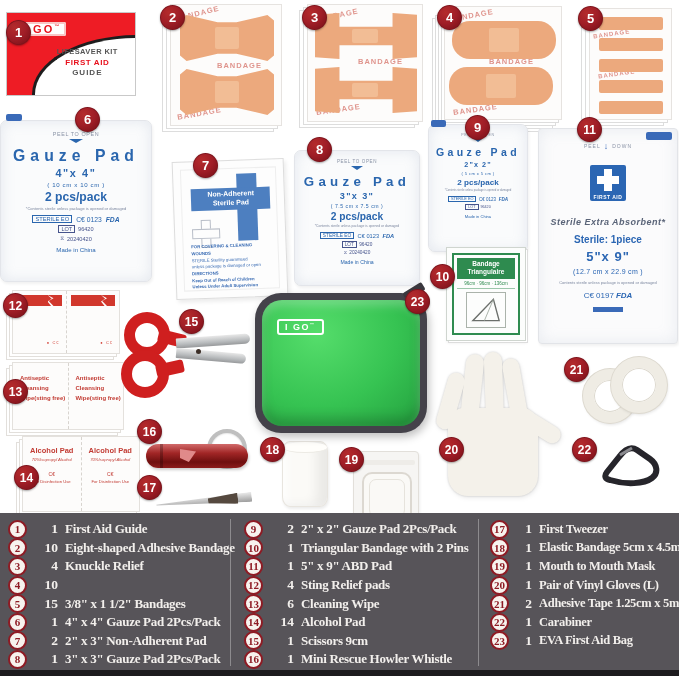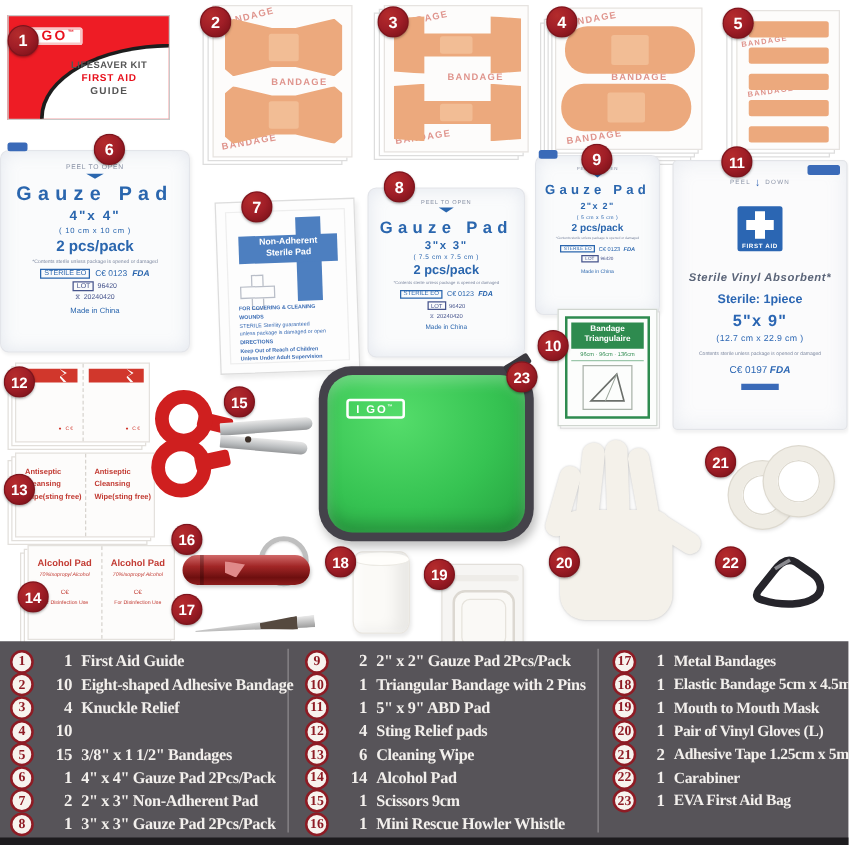--- a/index.html
+++ b/index.html
@@ -361,21 +361,21 @@
   <div class="bluetab" style="left:646px;top:132px;width:26px;height:8px;"></div>
   <div class="pkg abd">
     <div class="abd-peel">
       <span>PEEL</span>
       <span class="abd-arrow">↓</span>
       <span>DOWN</span>
     </div>
     <div class="abd-cross">
       <div class="abd-label">FIRST AID</div>
     </div>
-    <div class="abd-sterile">Sterile Vinyl Absorbent*</div>
+    <div class="abd-sterile">Sterile Extra Absorbent*</div>
     <div class="abd-qty">Sterile: 1piece</div>
     <div class="abd-size">5"x 9"</div>
     <div class="abd-metric">(12.7 cm x 22.9 cm )</div>
     <div class="abd-note">Contents sterile unless package is opened or damaged</div>
     <div class="abd-marks">
       <span>C€ 0197</span>
       <span class="gz-fda">FDA</span>
     </div>
     <span class="abd-lotbar"></span>
   </div>
@@ -577,21 +577,21 @@
           <span class="lbadge">16</span>
           <span class="lcount">1</span>
           <span class="llabel">Mini Rescue Howler Whistle</span>
         </div>
     </div>
 
     <div class="lcol" style="left:490px;width:185px;">
       <div class="lrow">
           <span class="lbadge">17</span>
           <span class="lcount" style="width:16px">1</span>
-          <span class="llabel" style="font-size:12.5px">Metal Bandages</span>
+          <span class="llabel" style="font-size:12.5px">First Tweezer</span>
         </div>
       <div class="lrow">
           <span class="lbadge">18</span>
           <span class="lcount" style="width:16px">1</span>
           <span class="llabel" style="font-size:12.5px">Elastic Bandage 5cm x 4.5m</span>
         </div>
       <div class="lrow">
           <span class="lbadge">19</span>
           <span class="lcount" style="width:16px">1</span>
           <span class="llabel" style="font-size:12.5px">Mouth to Mouth Mask</span>

